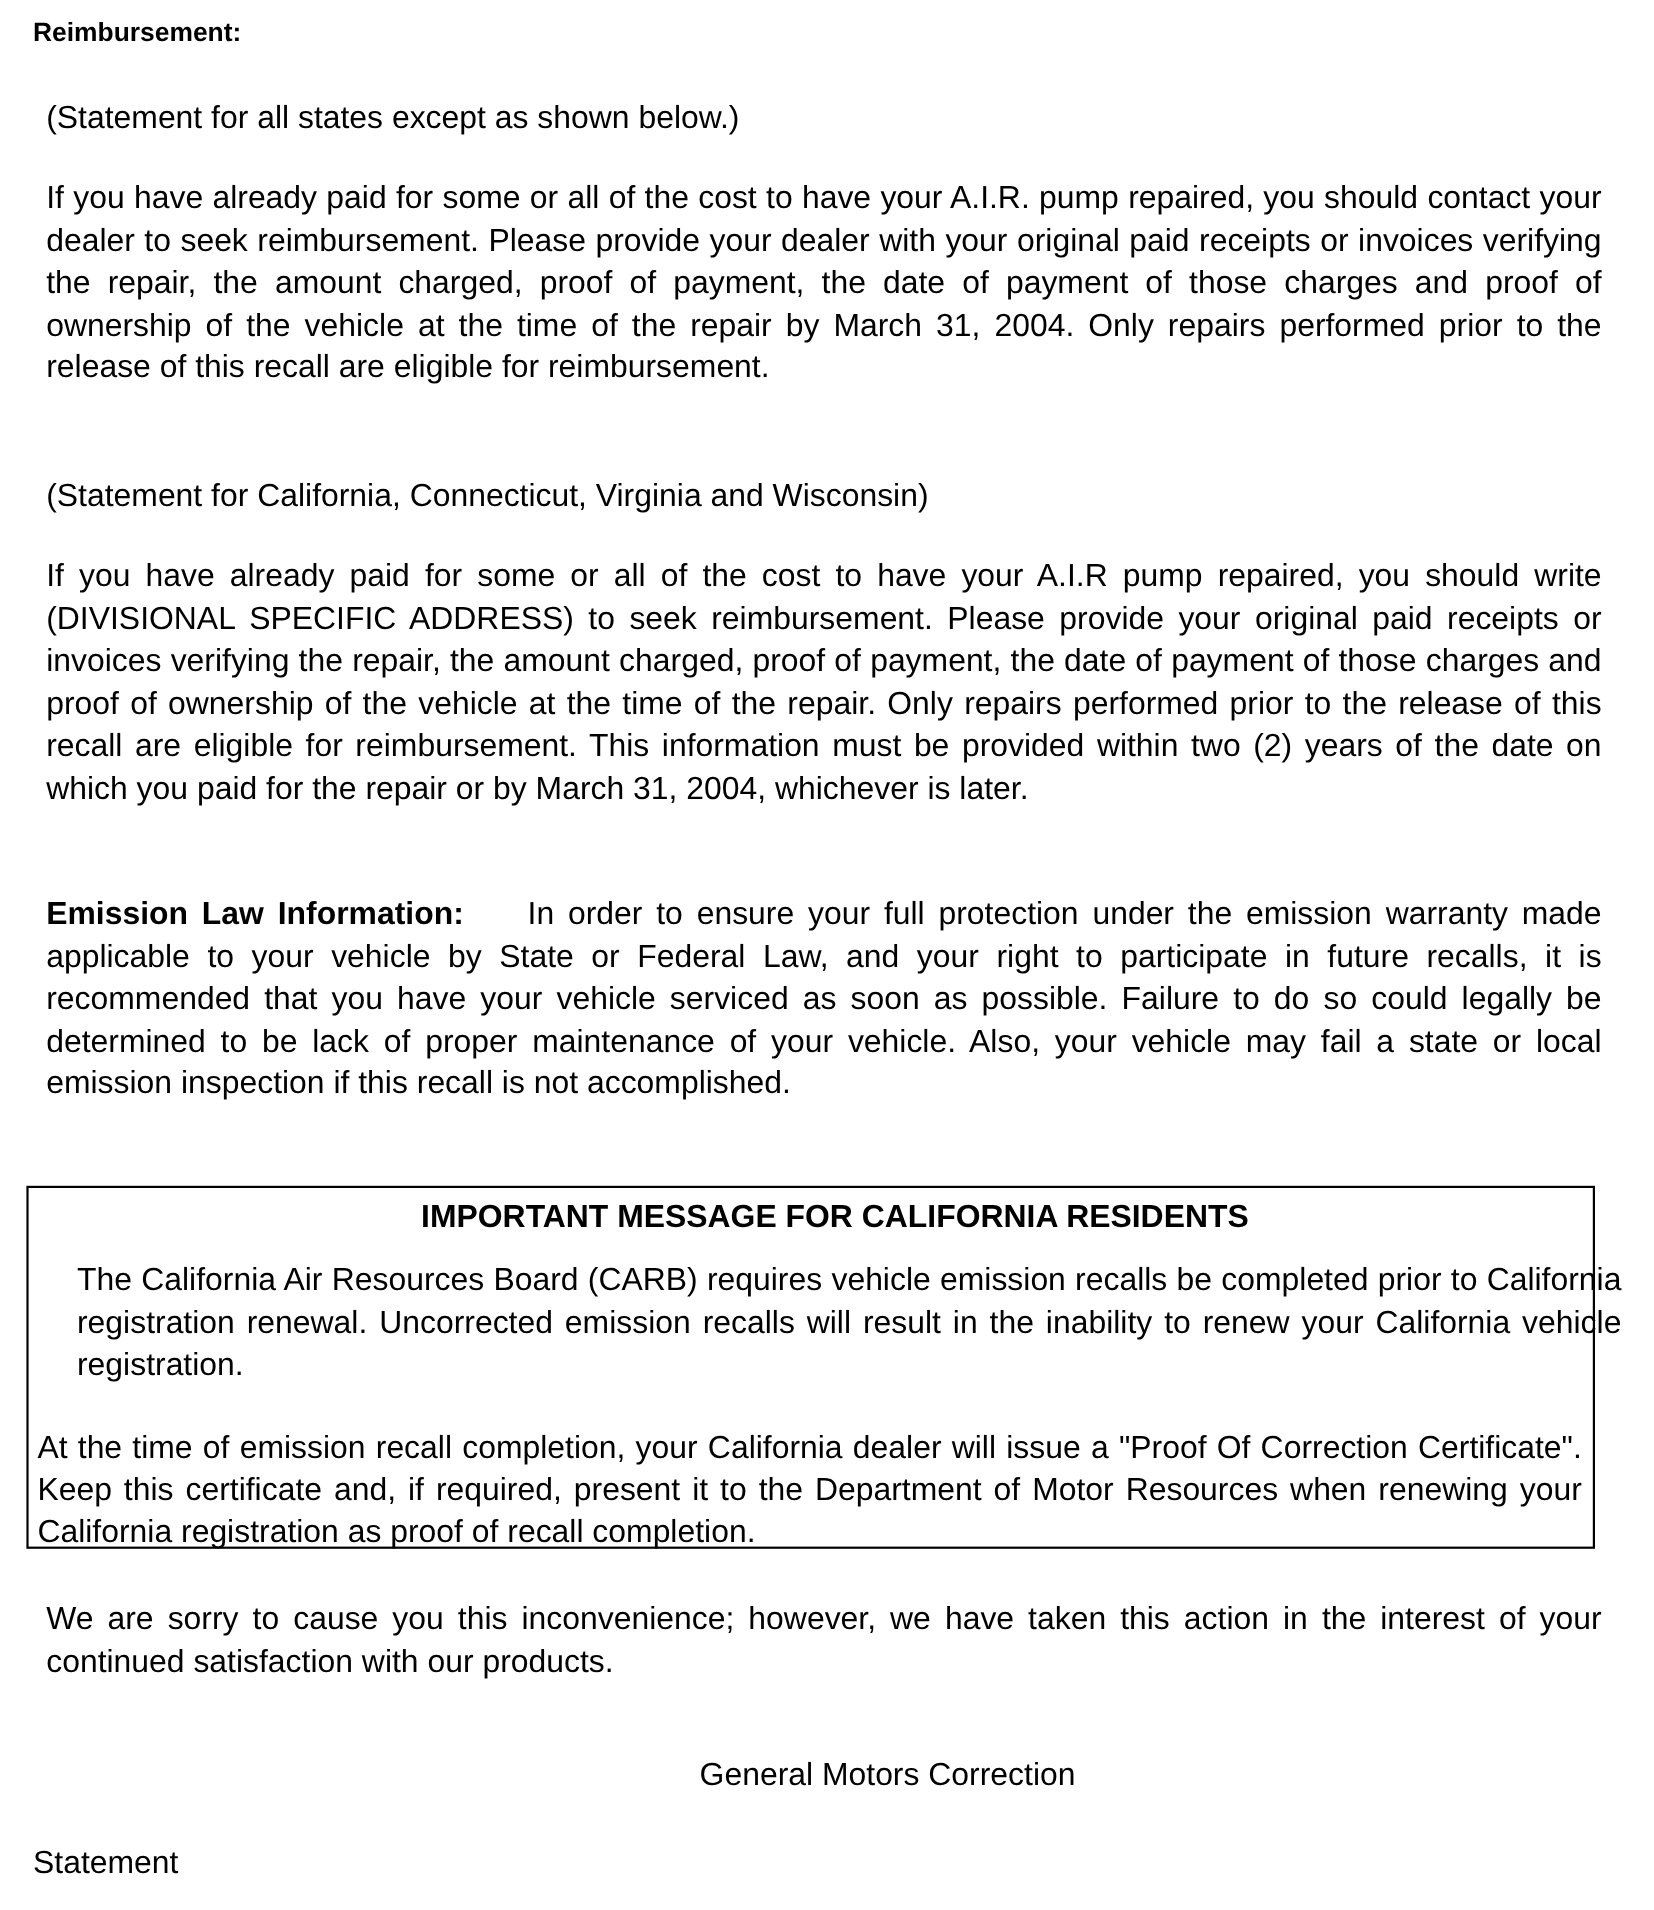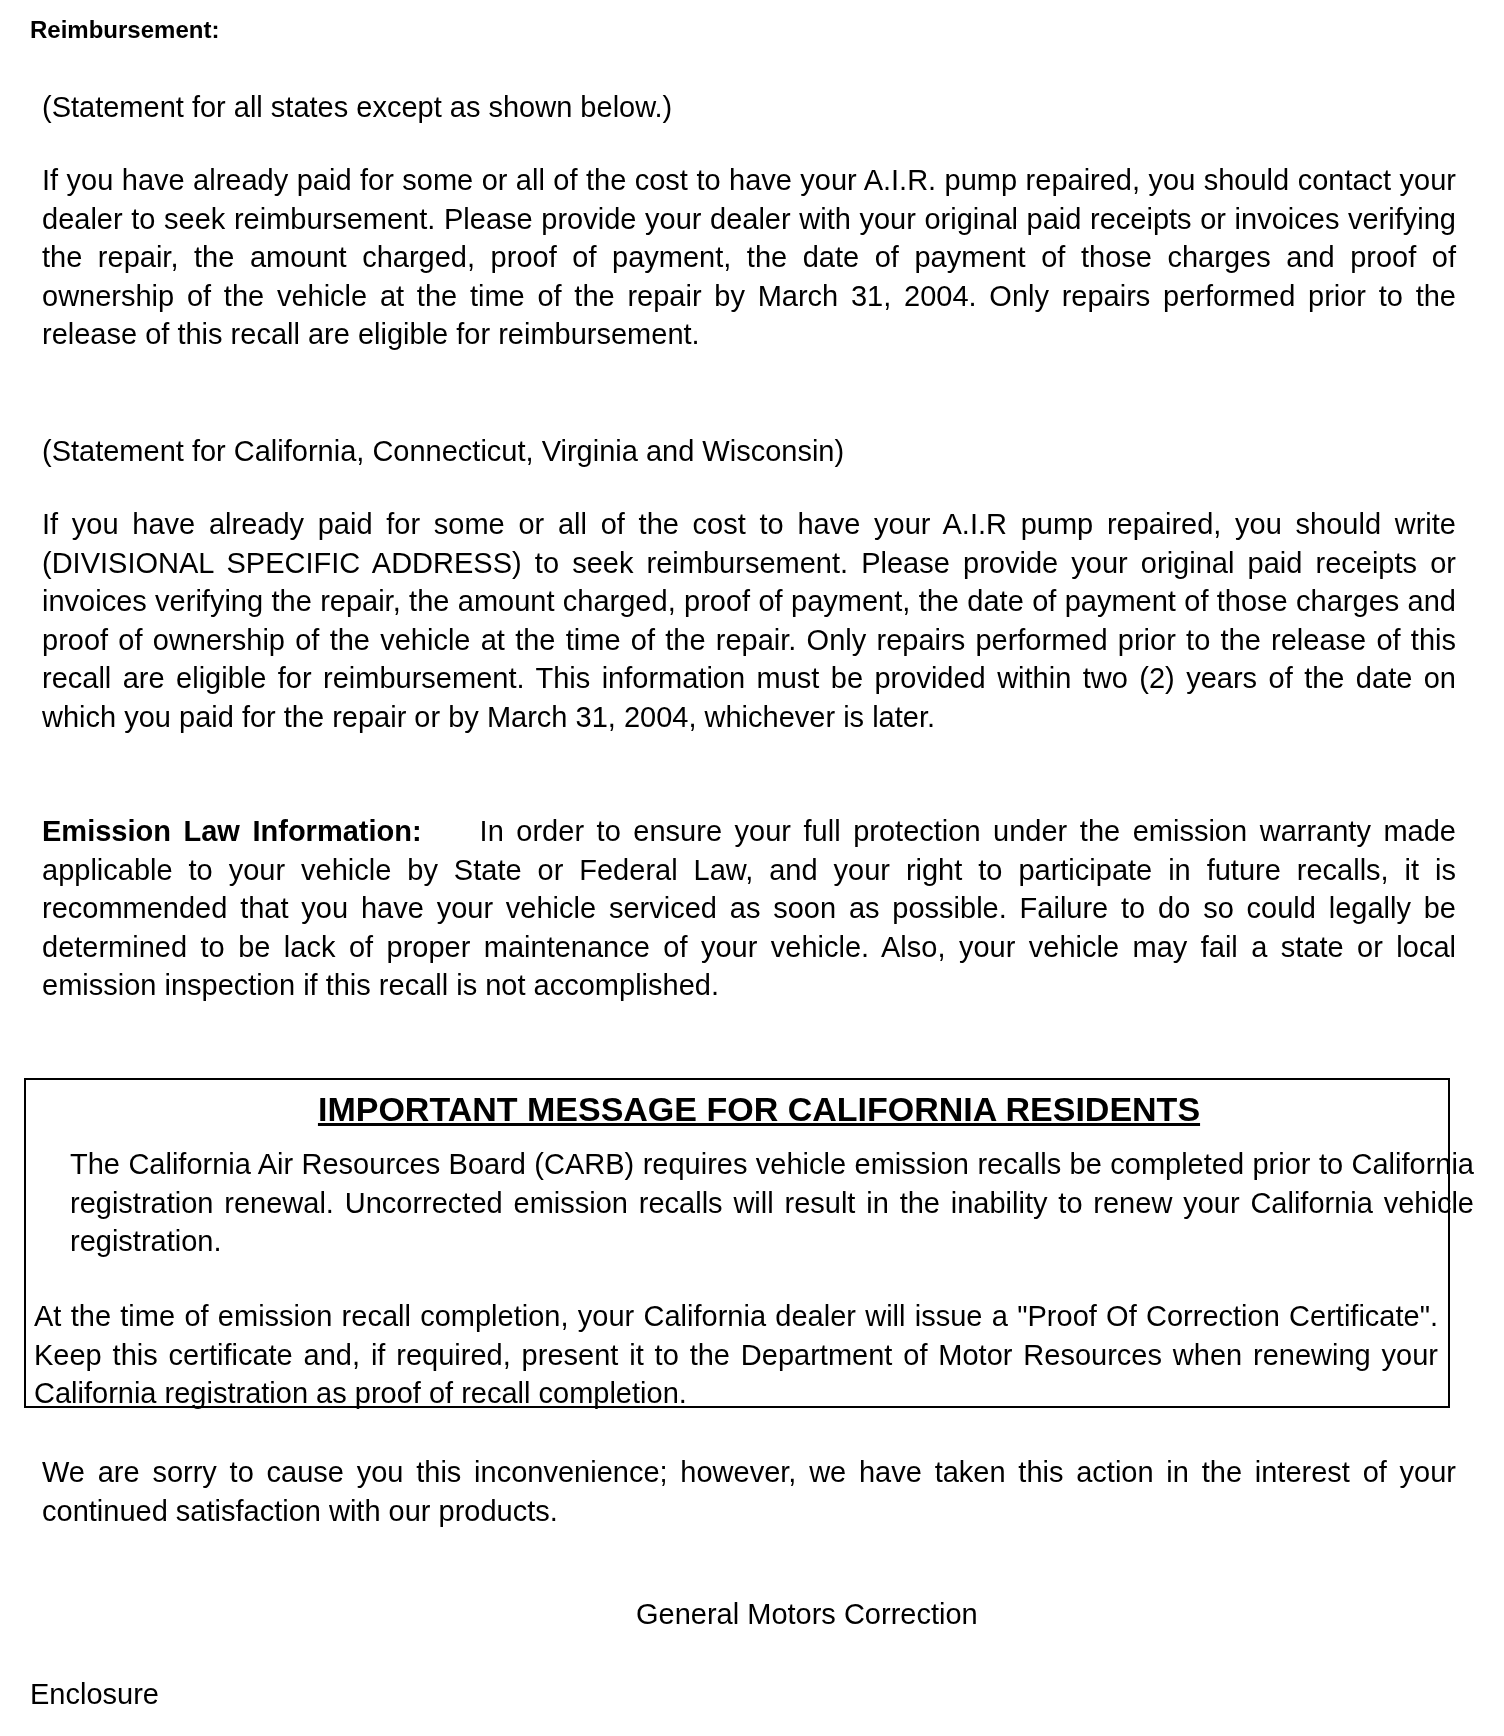--- a/index.html
+++ b/index.html
@@ -11,21 +11,21 @@
   .page { position: absolute; left: 30px; top: 0; width: 1414px; }
   .heading { position: absolute; left: 0; top: 16px; font-weight: bold; font-size: 24px; }
   .para { position: absolute; left: 0; width: 1414px; line-height: 38.5px; text-align: justify; text-align-last: left; margin-left: 12px; }
   .bold { font-weight: bold; }
   .box {
     position: absolute; left: -6px; top: 1078px; width: 1426px; height: 330px;
     border: 2px solid #000; box-sizing: border-box;
   }
   .box-title {
     position: absolute; left: 0; right: 0; top: 10px; text-align: center;
-    font-weight: bold; text-decoration: underline; font-size: 34px; padding-left: 44px;
+    font-weight: bold; font-size: 29px; padding-left: 44px;
   }
   .box-para { position: absolute; left: 8px; width: 1404px; line-height: 38.5px; text-align: justify; text-align-last: left; }
   .sig { position: absolute; left: 606px; top: 1598px; }
   .encl { position: absolute; left: 0; top: 1678px; }
 </style>
 </head>
 <body>
 
 <div class="page">
   <div class="heading">Reimbursement:</div>
@@ -45,14 +45,14 @@
   <div class="box">
     <div class="box-title">IMPORTANT MESSAGE FOR CALIFORNIA RESIDENTS</div>
     <div class="box-para" style="top:65px;margin-left:36px;">The California Air Resources Board (CARB) requires vehicle emission recalls be completed prior to California registration renewal.  Uncorrected emission recalls will result in the inability to renew your California vehicle registration.</div>
     <div class="box-para" style="top:217px;">At the time of emission recall completion, your California dealer will issue a "Proof Of Correction Certificate".  Keep this certificate and, if required, present it to the Department of Motor Resources when renewing your California registration as proof of recall completion.</div>
   </div>
 
   <div class="para" style="top:1453px;">We are sorry to cause you this inconvenience; however, we have taken this action in the interest of your continued satisfaction with our products.</div>
 
   <div class="sig">General Motors Correction</div>
 
-  <div class="encl">Enclosure</div>
+  <div class="encl">Statement</div>
 </div>
 
 </body></html>

